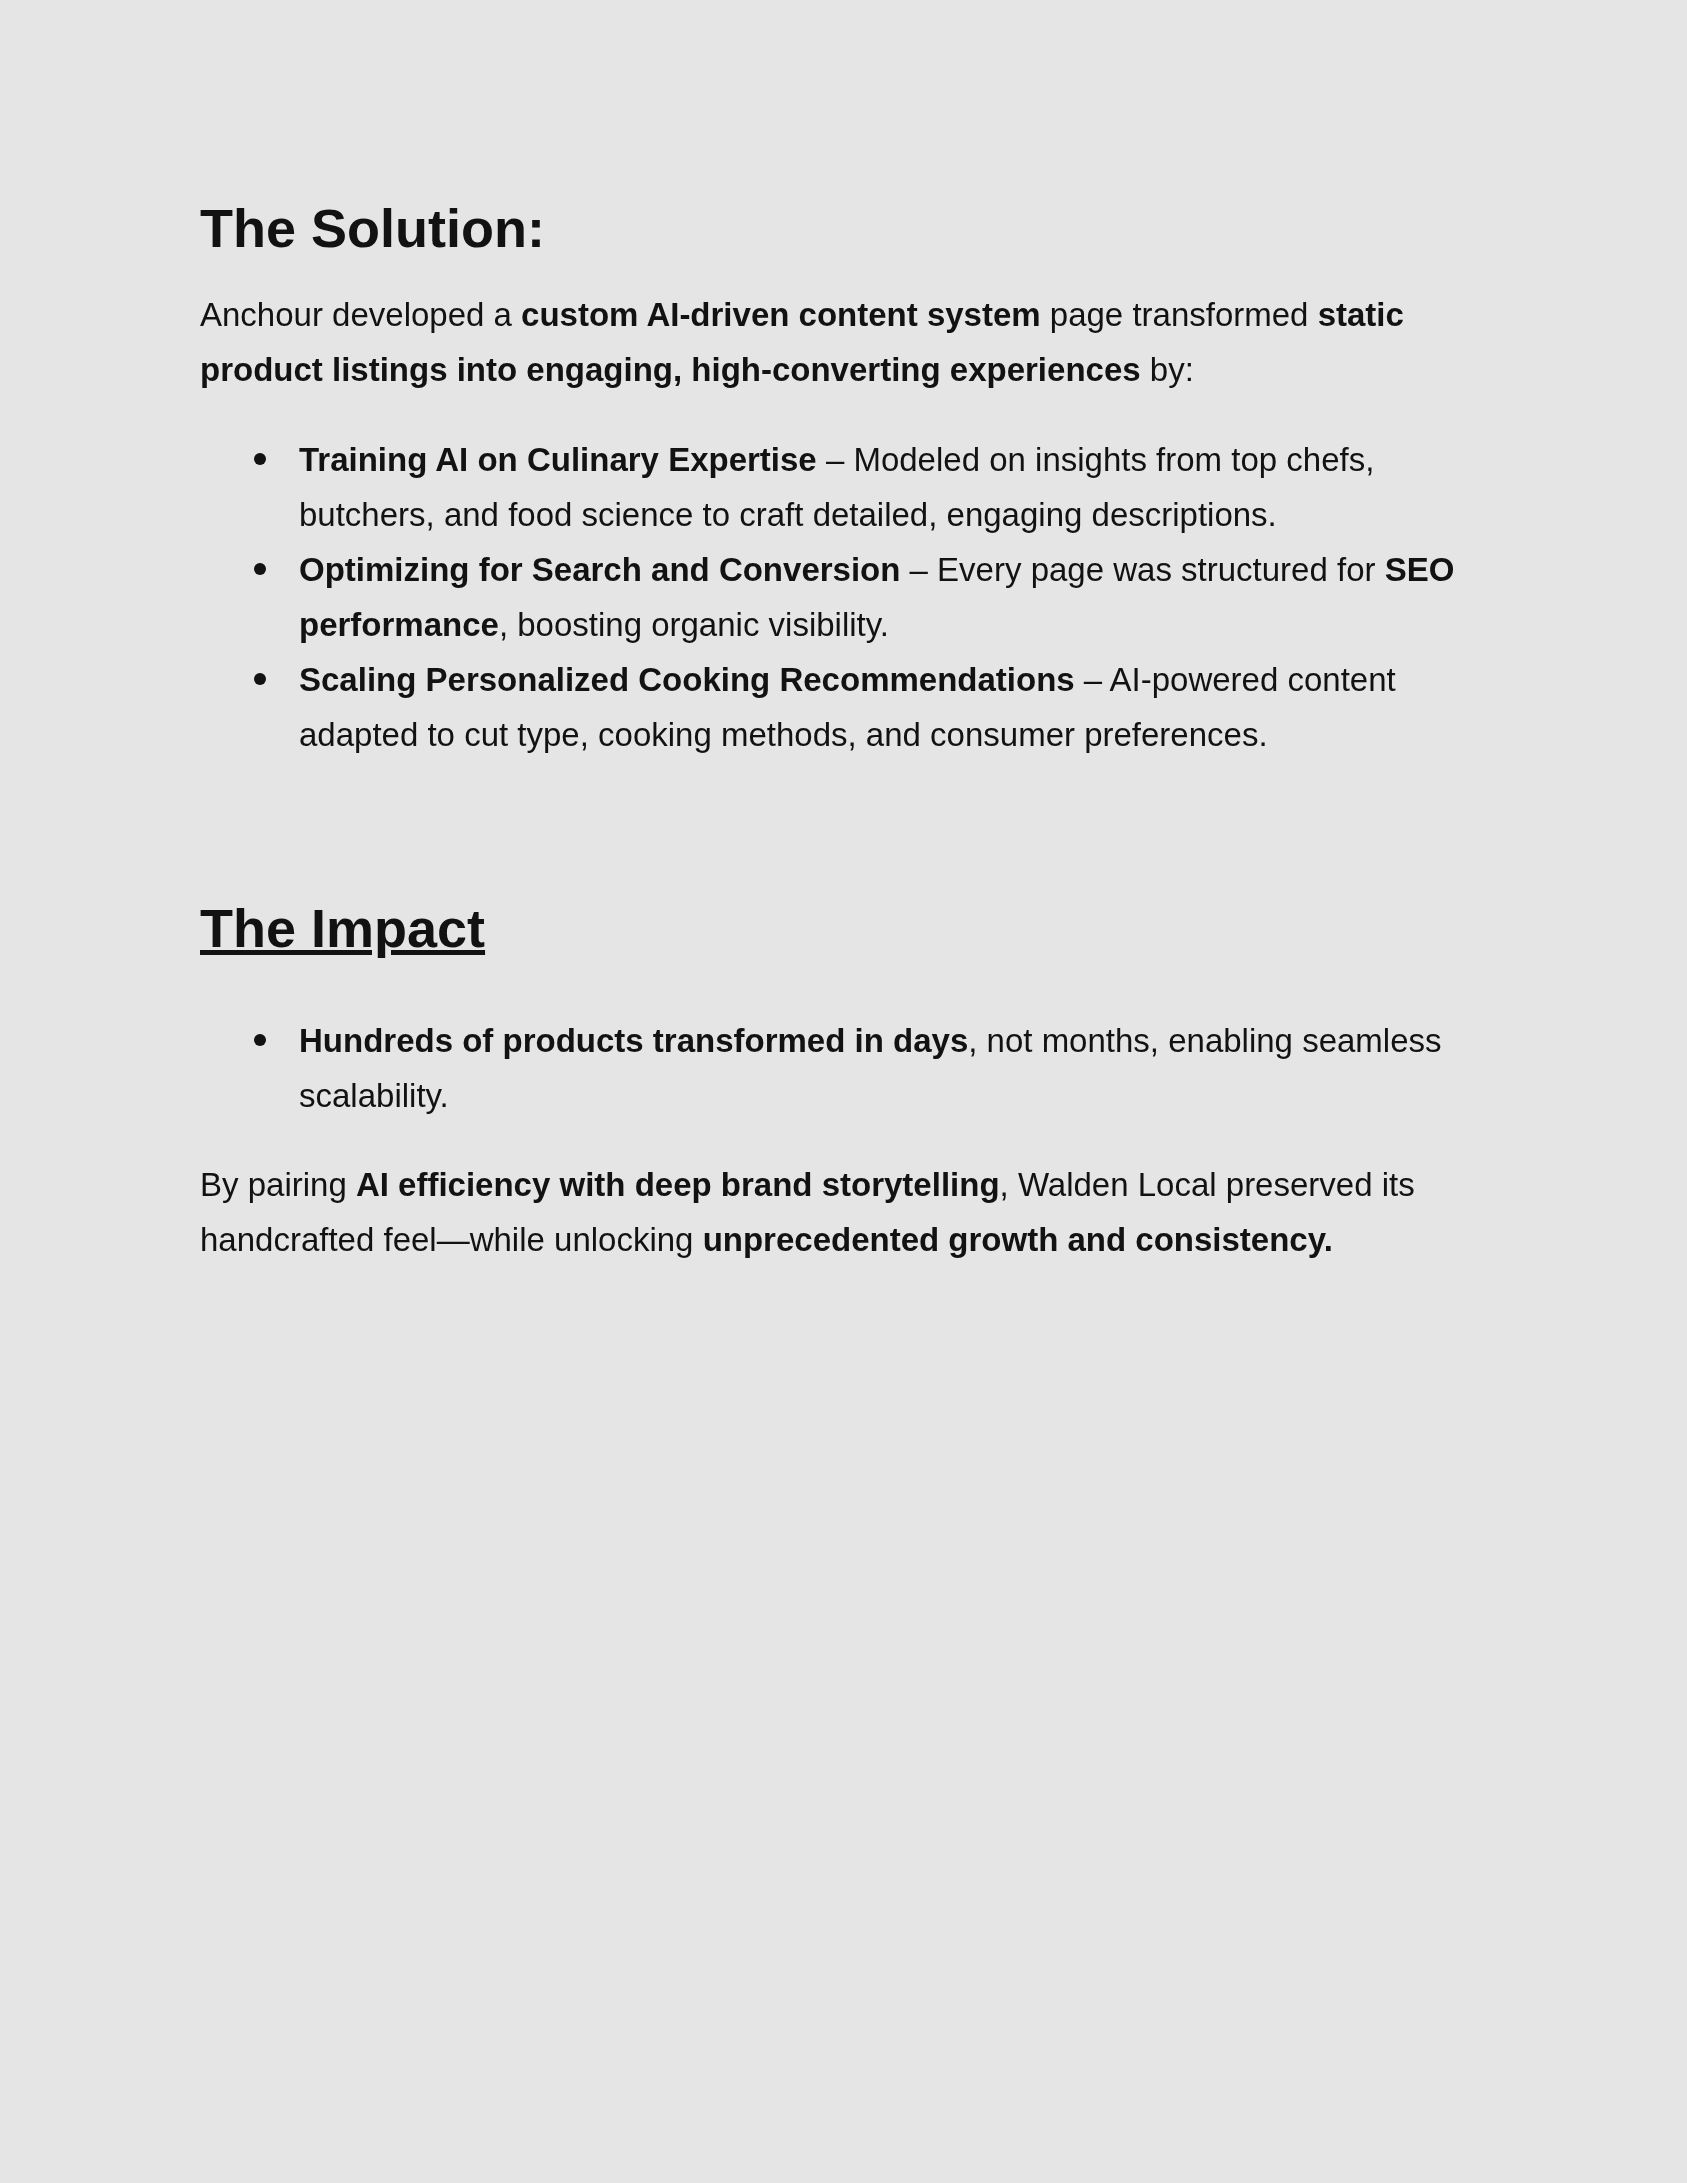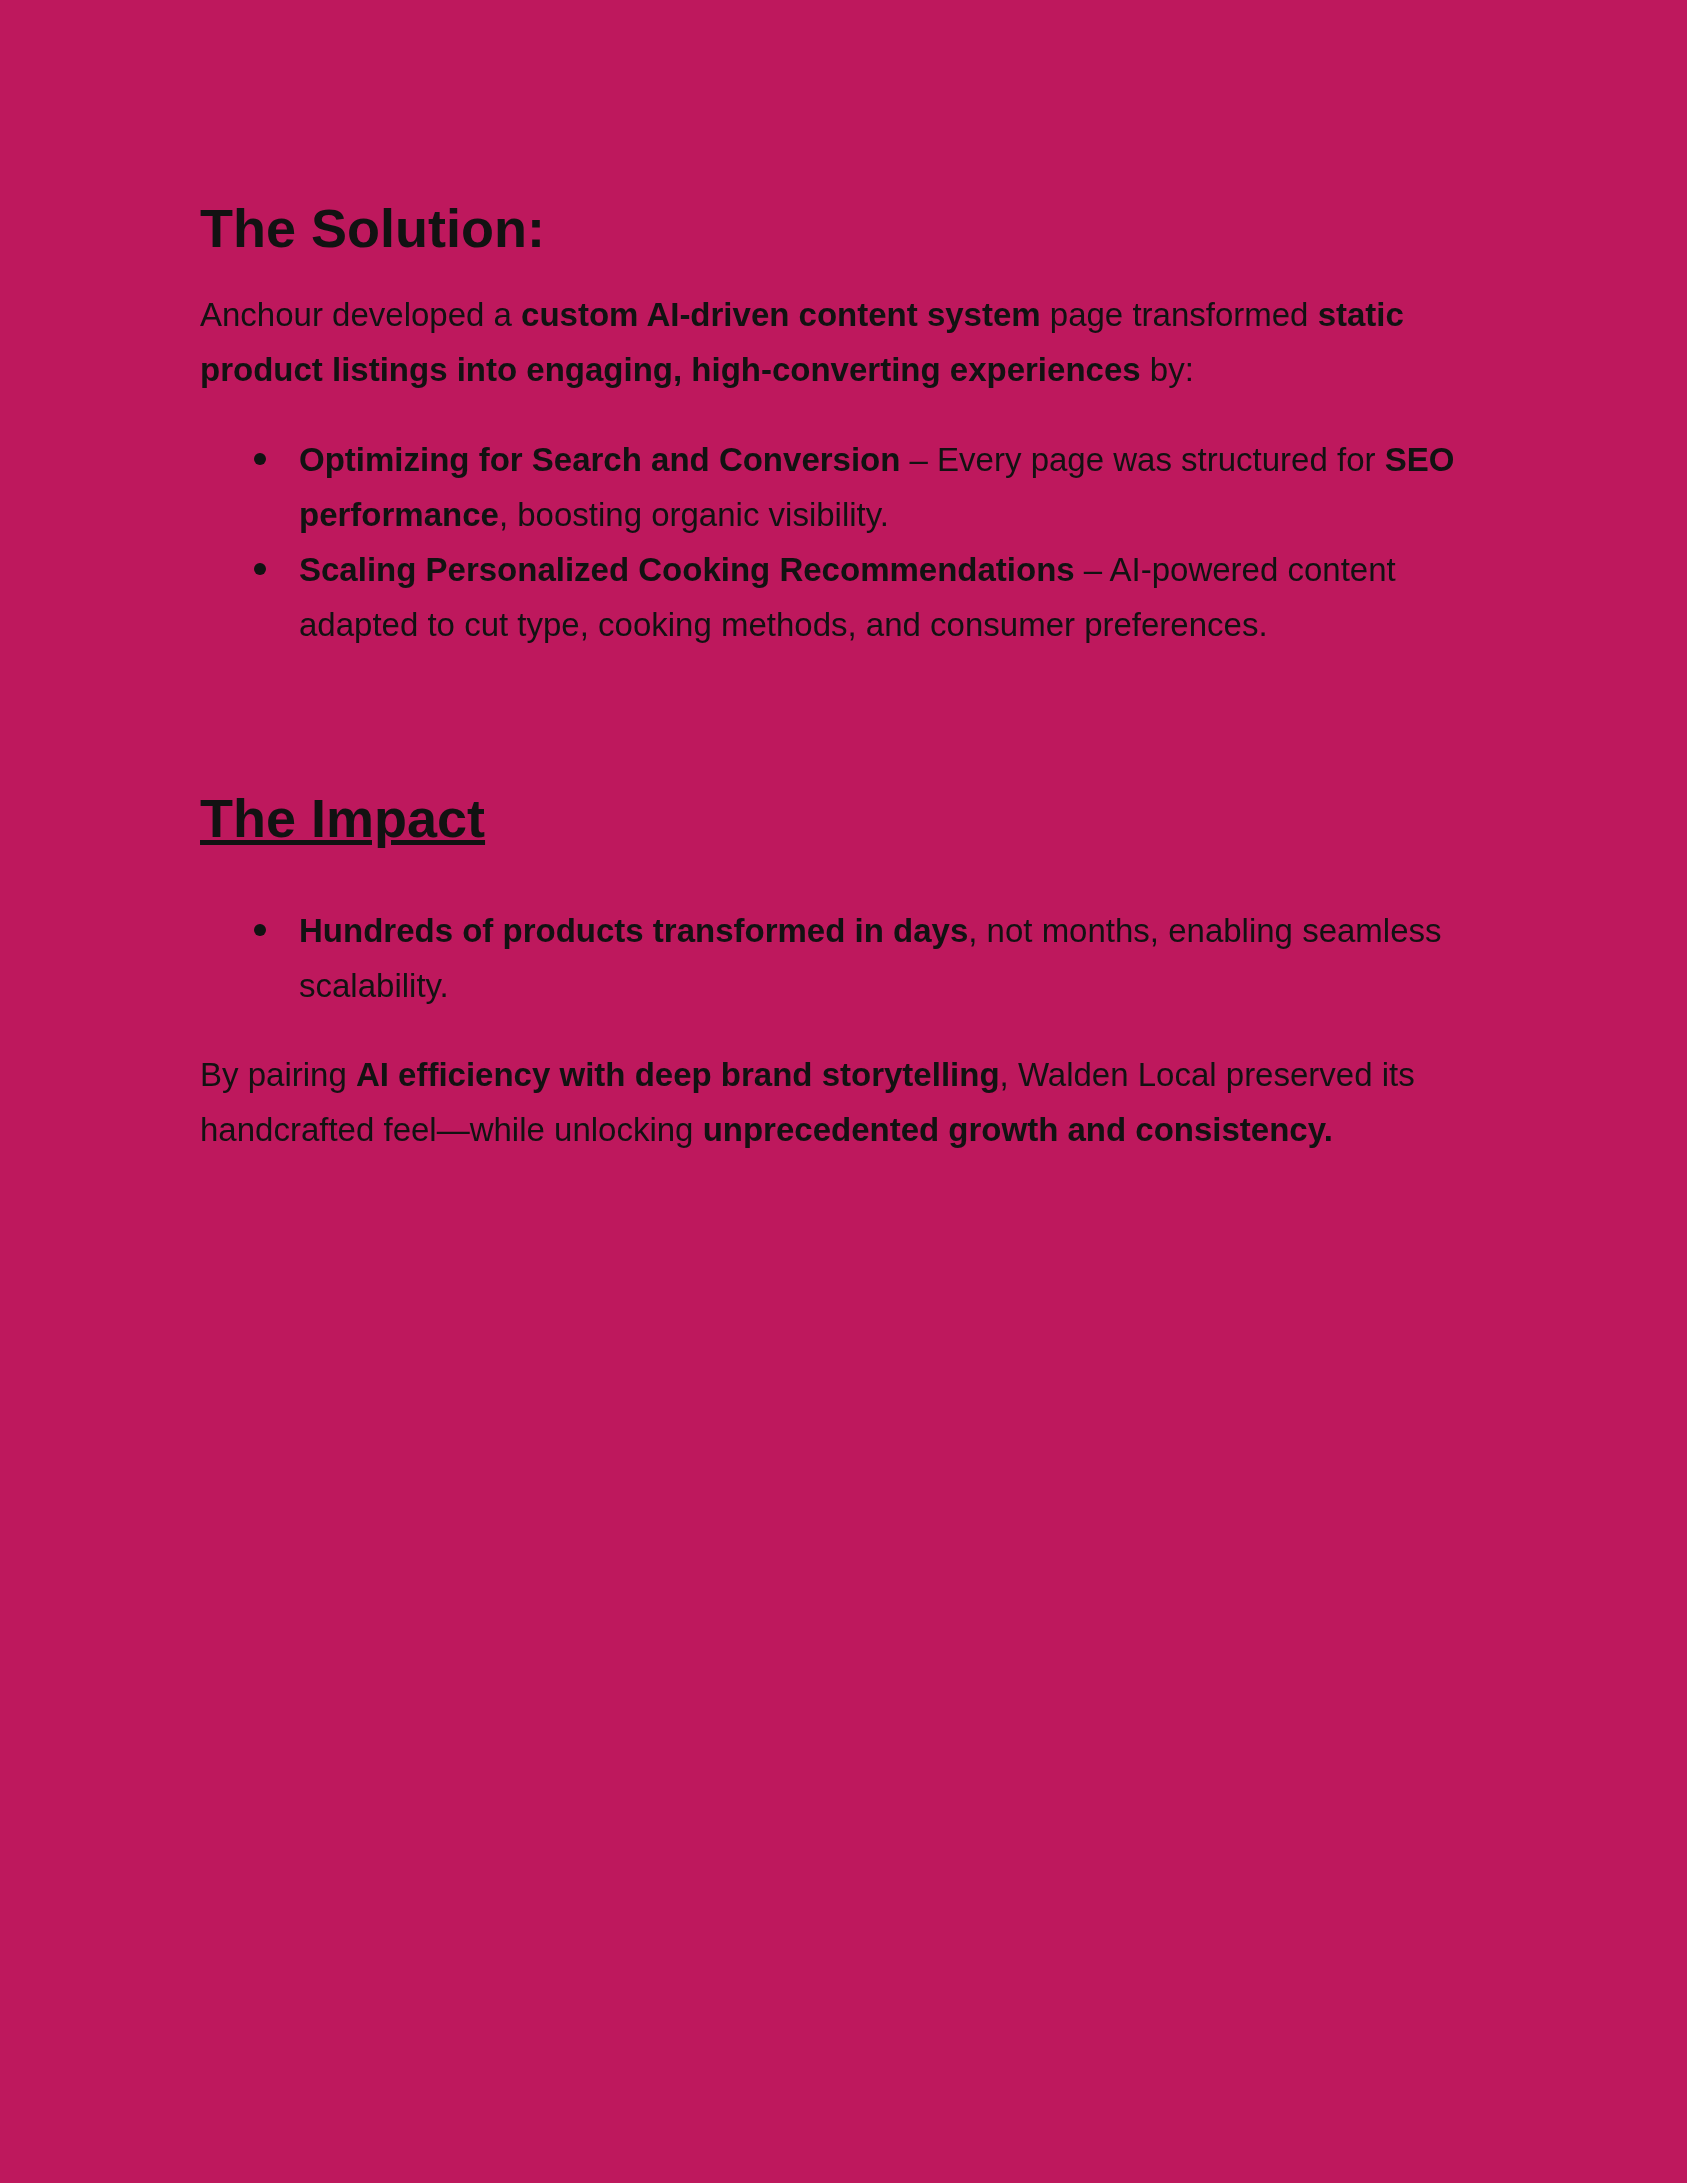--- a/index.html
+++ b/index.html
@@ -11,21 +11,21 @@
     font-family: "Liberation Sans", "DejaVu Sans", sans-serif;
     color: #121212;
     -webkit-font-smoothing: antialiased;
   }
   .page {
     position: relative;
     width: 1687px;
     height: 2183px;
     padding: 196px 197px 0 200px;
     overflow: hidden;
-    background: #be185d;
+    background: #e5e5e5;
   }
   .h1 {
     font-size: 54px;
     line-height: 65px;
     font-weight: 700;
     margin: 0;
     letter-spacing: 0;
   }
   .body-text {
     font-size: 33px;
@@ -61,20 +61,21 @@
 <body>
 
 <div class="page">
 
   <section>
     <h1 class="h1">The Solution:</h1>
 
     <p class="body-text"><span>Anchour developed a </span><span class="b">custom AI-driven content system</span><span> page transformed </span><span class="b">static product listings into engaging, high-converting experiences</span><span> by:</span></p>
 
     <ul class="bullet-list">
+        <li><span class="dot"></span><span class="b">Training AI on Culinary Expertise</span><span> – Modeled on insights from top chefs, butchers, and food science to craft detailed, engaging descriptions.</span></li>
         <li><span class="dot"></span><span class="b">Optimizing for Search and Conversion</span><span> – Every page was structured for </span><span class="b">SEO performance</span><span>, boosting organic visibility.</span></li>
         <li><span class="dot"></span><span class="b">Scaling Personalized Cooking Recommendations</span><span> – AI-powered content adapted to cut type, cooking methods, and consumer preferences.</span></li>
       </ul>
   </section>
 
   <section>
     <h1 class="h1 h1-impact">The Impact</h1>
 
     <ul class="bullet-list impact-list">
         <li><span class="dot"></span><span class="b">Hundreds of products transformed in days</span><span>, not months, enabling seamless scalability.</span></li>

